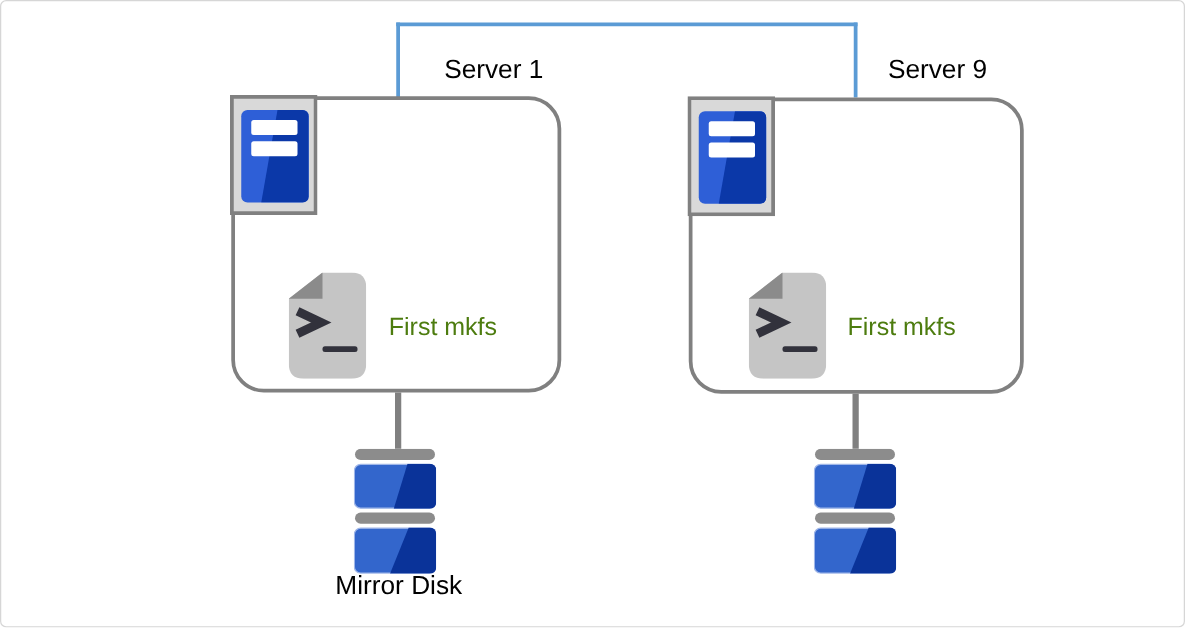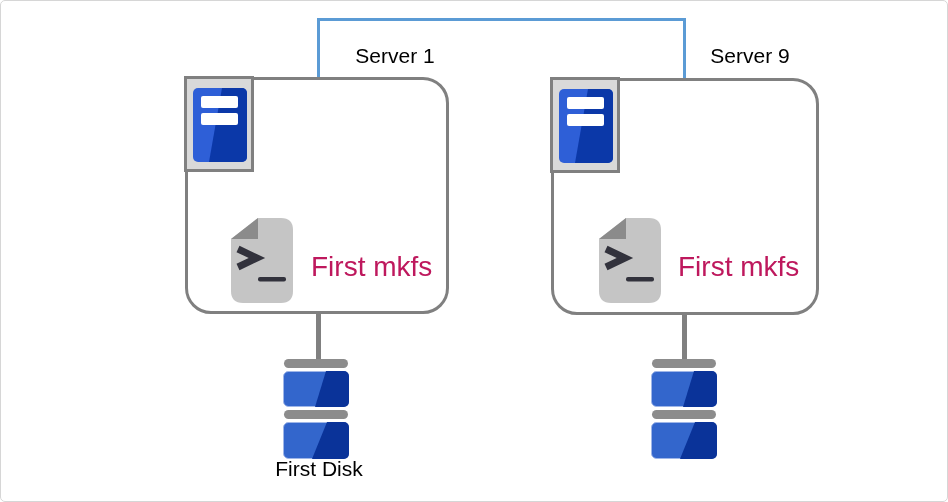--- a/index.html
+++ b/index.html
@@ -63,22 +63,22 @@
     position: absolute;
     width: 62px;
     height: 85px;
   }
   .script-icon.s1 { left: 230px; top: 217px; }
   .script-icon.s2 { left: 598px; top: 217px; }
 
   .script-label {
     position: absolute;
     top: 250px;
-    font-size: 28px;
-    color: #be185d;
+    font-size: 20px;
+    color: #4d7c0f;
     white-space: nowrap;
   }
   .script-label.s1 { left: 310px; }
   .script-label.s2 { left: 677px; }
 
   .disk-connector {
     position: absolute;
     top: 313px;
     width: 5px;
     height: 45px;
@@ -141,21 +141,21 @@
       </clipPath>
     <rect x="0.5" y="12.5" width="65" height="35" rx="5" fill="#3366CC" stroke="#9FB6E8" stroke-width="1"></rect>
     <polygon points="43,12 66,12 66,48 32,48" fill="#0A3399" clip-path="url(#d1a)"></polygon>
     <rect x="1" y="51" width="64" height="9" rx="4.5" fill="#8C8C8C"></rect>
     <clipPath id="d1b">
         <rect x="0" y="63" width="66" height="37" rx="5"></rect>
       </clipPath>
     <rect x="0.5" y="63.5" width="65" height="36" rx="5" fill="#3366CC" stroke="#9FB6E8" stroke-width="1"></rect>
     <polygon points="44,63 66,63 66,100 29,100" fill="#0A3399" clip-path="url(#d1b)"></polygon>
   </svg>
-  <div class="disk-label">First Disk</div>
+  <div class="disk-label">Mirror Disk</div>
 
   <div class="server-label s2">Server 9</div>
   <div class="server-box s2"></div>
   <svg class="server-icon s2" viewBox="0 0 70 96" xmlns="http://www.w3.org/2000/svg">
     <rect x="1.5" y="1.5" width="67" height="93" fill="#D9D9D9" stroke="#808080" stroke-width="3"></rect>
     <clipPath id="srv2clip">
         <rect x="9" y="12" width="54" height="74" rx="5"></rect>
       </clipPath>
     <rect x="9" y="12" width="54" height="74" rx="5" fill="#2E5FD7"></rect>
     <polygon points="38,12 63,12 63,86 25,86" fill="#0B38A8" clip-path="url(#srv2clip)"></polygon>

